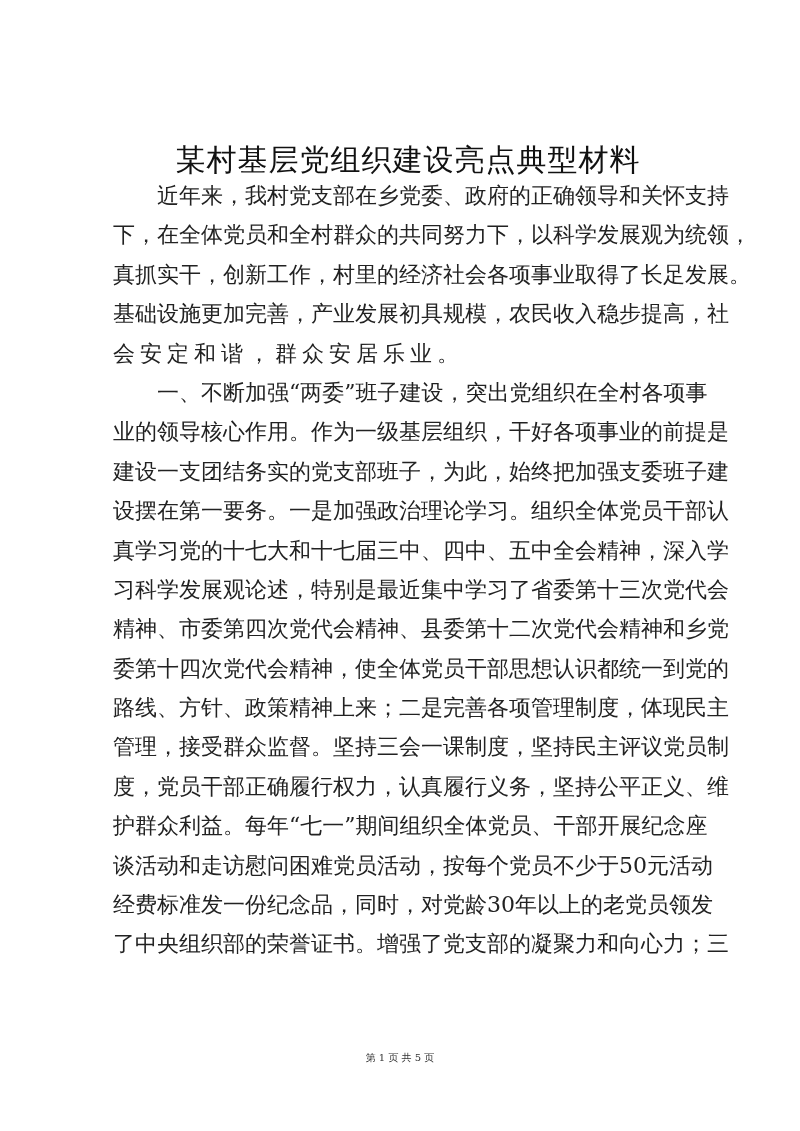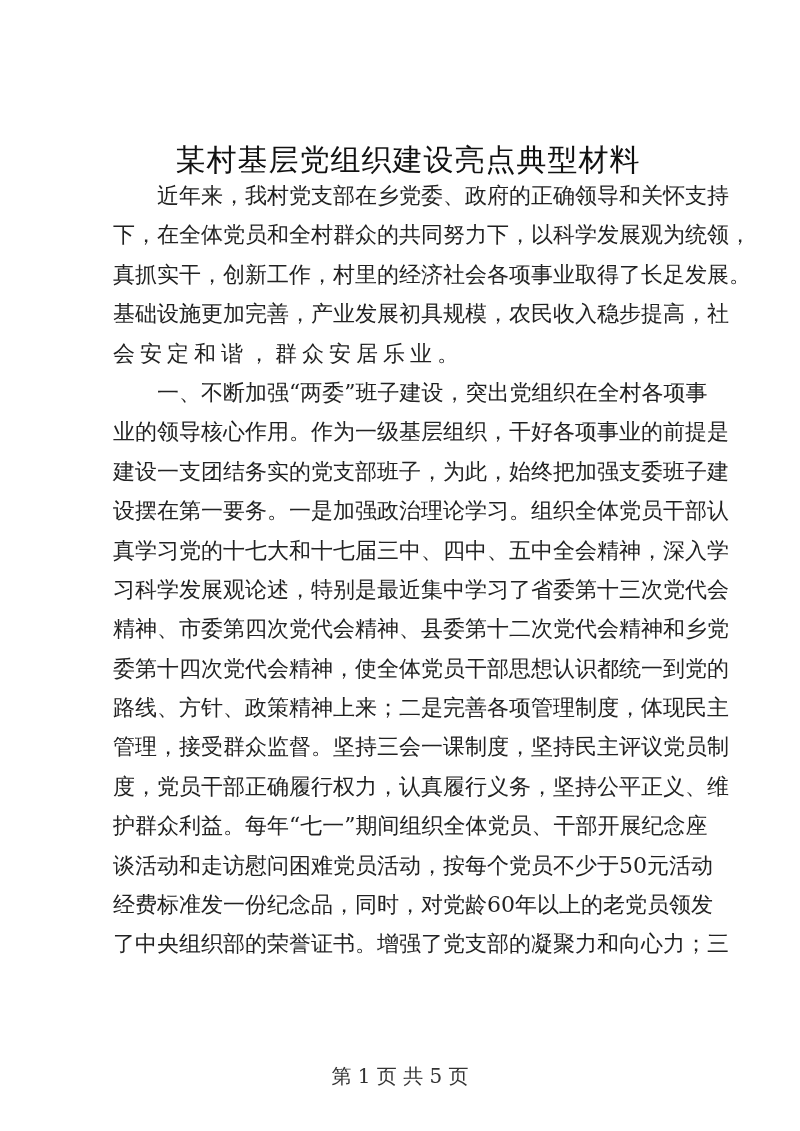--- a/index.html
+++ b/index.html
@@ -8,21 +8,21 @@
   .page { position: absolute; left: 0; top: 0; width: 800px; height: 1131px; background: #fff; }
   .title { position: absolute; left: 0; width: 800px; top: 140px; text-align: center;
            font-family: "DejaVu Sans", "Liberation Sans", sans-serif;
            font-size: 30px; line-height: 40px; color: #111; letter-spacing: 1px; margin-left: 8px; }
   .body { position: absolute; left: 113px; top: 176px; width: 578px; }
   .line { height: 39.4px; line-height: 39.4px; font-size: 22px; white-space: nowrap;
           display: flex; justify-content: space-between; color: #222; }
   .line.last { justify-content: flex-start; letter-spacing: 5px; }
   .line span.ch { display: inline-block; }
   .footer { position: absolute; left: 0; width: 800px; top: 1048px; text-align: center;
-            font-size: 20px; line-height: 20px; color: #333; margin-top: 18px; }
+            font-size: 10px; line-height: 20px; color: #333; }
 </style>
 </head>
 <body>
 
 <div class="page">
   <div class="title">某村基层党组织建设亮点典型材料</div>
   <div class="body" id="body">
       <div class="line">
         <span class="ch">　</span>
         <span class="ch">　</span>
@@ -560,21 +560,21 @@
         <span class="ch">纪</span>
         <span class="ch">念</span>
         <span class="ch">品</span>
         <span class="ch">，</span>
         <span class="ch">同</span>
         <span class="ch">时</span>
         <span class="ch">，</span>
         <span class="ch">对</span>
         <span class="ch">党</span>
         <span class="ch">龄</span>
-        <span class="ch">60</span>
+        <span class="ch">30</span>
         <span class="ch">年</span>
         <span class="ch">以</span>
         <span class="ch">上</span>
         <span class="ch">的</span>
         <span class="ch">老</span>
         <span class="ch">党</span>
         <span class="ch">员</span>
         <span class="ch">领</span>
         <span class="ch">发</span>
       </div>

